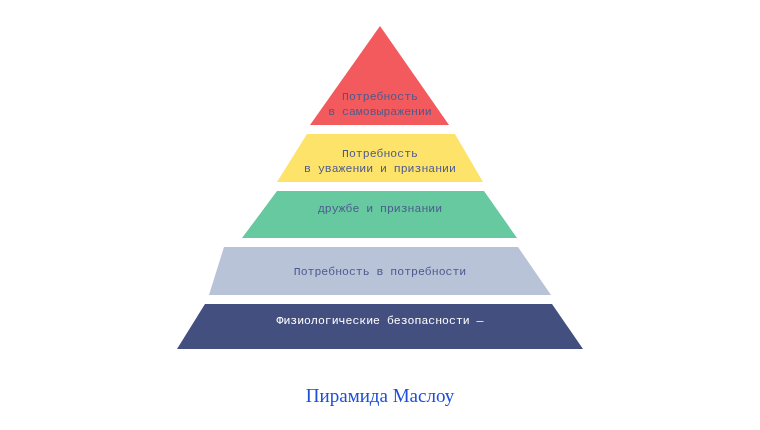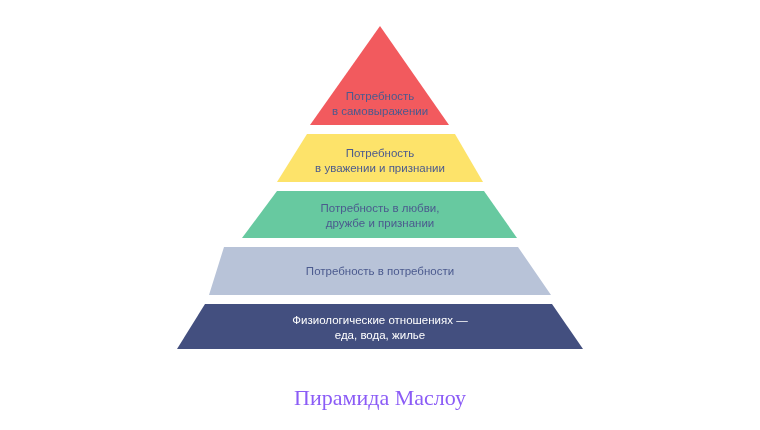--- a/index.html
+++ b/index.html
@@ -17,37 +17,37 @@
   #pyramid {
     position: absolute;
     left: 0;
     top: 0;
     width: 760px;
     height: 430px;
   }
   .layer-label {
     position: absolute;
     text-align: center;
-    font-family: Liberation Sans, sans-serif;
+    font-family: Liberation Mono, monospace;
     font-size: 11.5px;
     line-height: 15px;
     color: #4b5a8e;
     white-space: nowrap;
     transform: translateX(-50%);
   }
   .layer-label span { display: block; }
   .layer-label.light { color: #ffffff; }
   #caption {
     position: absolute;
     left: 380px;
     top: 385px;
     transform: translateX(-50%);
     font-family: "Liberation Serif", "DejaVu Serif", serif;
-    font-size: 22px;
-    color: #8b5cf6;
+    font-size: 19px;
+    color: #1d4ed8;
     white-space: nowrap;
   }
 </style>
 </head>
 <body>
 
 <svg id="pyramid" viewBox="0 0 760 430" xmlns="http://www.w3.org/2000/svg">
   <polygon points="380,26 449,125 310,125" fill="#F25A5E"></polygon>
   <polygon points="307,134 455,134 483,182 277,182" fill="#FDE36A"></polygon>
   <polygon points="277,191 484,191 517,238 242,238" fill="#67C9A0"></polygon>
@@ -59,26 +59,24 @@
   <span>Потребность</span>
   <span>в самовыражении</span>
 </div>
 
 <div class="layer-label" style="left:380px; top:146px;">
   <span>Потребность</span>
   <span>в уважении и признании</span>
 </div>
 
 <div class="layer-label" style="left:380px; top:201px;">
-  <span>Потребность в любви,</span>
   <span>дружбе и признании</span>
 </div>
 
 <div class="layer-label" style="left:380px; top:264px;">
   <span>Потребность в потребности</span>
 </div>
 
 <div class="layer-label light" style="left:380px; top:313px;">
-  <span>Физиологические отношениях —</span>
-  <span>еда, вода, жилье</span>
+  <span>Физиологические безопасности —</span>
 </div>
 
 <div id="caption">Пирамида Маслоу</div>
 
 </body></html>

